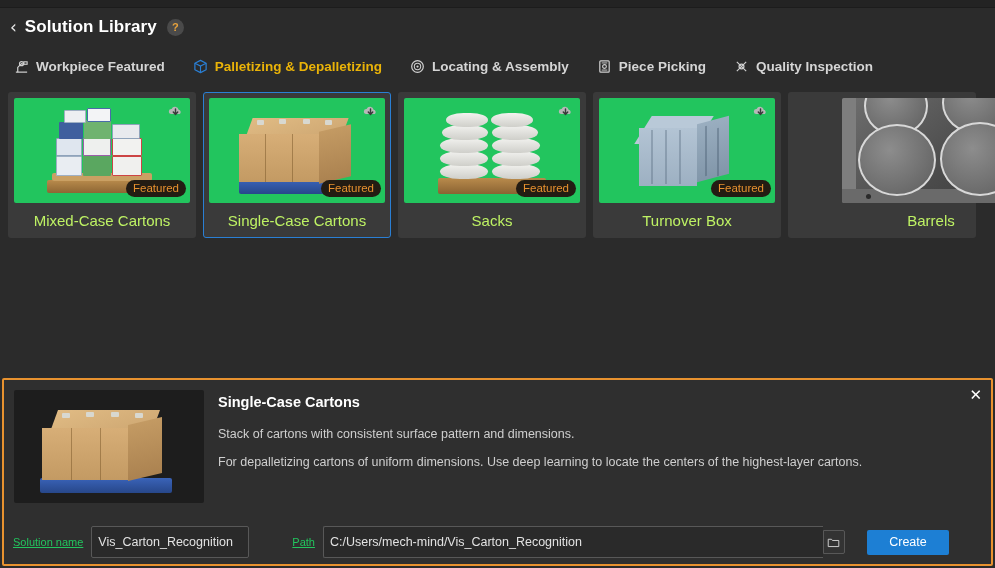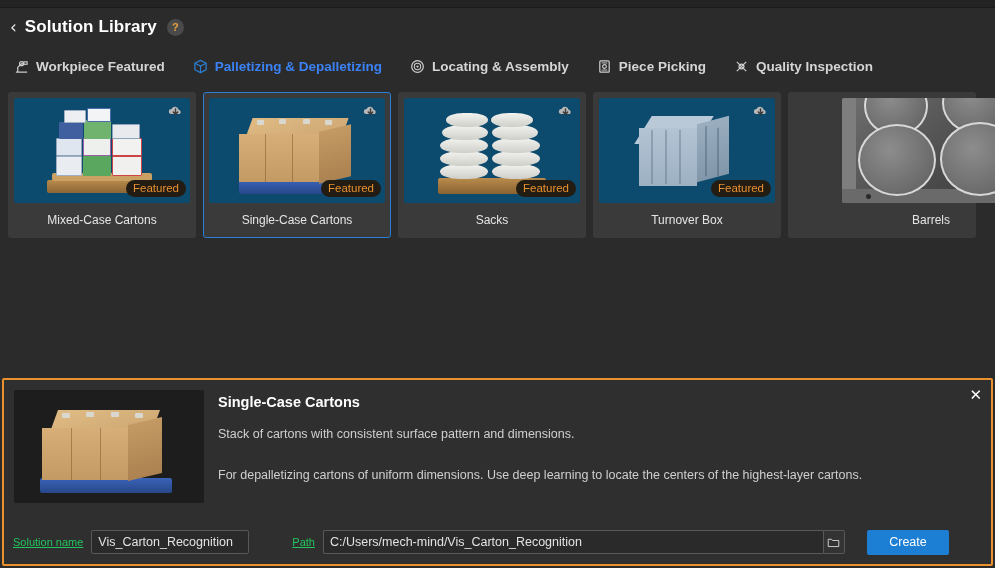--- a/index.html
+++ b/index.html
@@ -80,21 +80,21 @@
     display: flex;
     align-items: center;
     gap: 7px;
     margin-right: 28px;
     font-size: 13.5px;
     font-weight: bold;
     color: #d5d5d5;
     cursor: pointer;
     white-space: nowrap;
   }
-  .tab.active { color: #3b82f6; }
+  .tab.active { color: #eab308; }
   .tab .tab-ico {
     width: 15px; height: 15px;
     display: inline-flex;
     align-items: center;
     justify-content: center;
     flex: 0 0 15px;
   }
   .tab .tab-ico svg { display: block; }
 
   
@@ -118,21 +118,21 @@
     overflow: hidden;
     position: relative;
   }
   .card.selected { border-color: #2a7fd4; }
   .card.clipped { overflow: visible; padding-left: 48px; }
 
   .thumb {
     position: relative;
     margin: 5px 5px 0 5px;
     height: 105px;
-    background: #0c4a6e;
+    background: #22c55e;
     border-radius: 2px;
     overflow: hidden;
   }
   .card.clipped .thumb {
     margin: 5px 0 0 5px;
     width: 196px;
     background: #111;
   }
 
   .dl-icon {
@@ -153,22 +153,22 @@
     border-radius: 9px;
     z-index: 3;
     white-space: nowrap;
   }
 
   .card-label {
     flex: 1;
     display: flex;
     align-items: center;
     justify-content: center;
-    font-size: 12px;
-    color: #e5e5e5;
+    font-size: 15px;
+    color: #bef264;
   }
   .card.clipped .card-label { width: 188px; }
 
   
   .scene { position: absolute; inset: 0; }
 
   
   .pallet {
     position: absolute;
     border-radius: 2px;
@@ -240,21 +240,21 @@
   }
   .detail-title {
     font-size: 14.5px;
     font-weight: bold;
     color: #ffffff;
     margin-bottom: 17px;
   }
   .detail-desc {
     font-size: 12.5px;
     color: #cfcfcf;
-    margin-bottom: 27px;
+    margin-bottom: 14px;
   }
   .detail-desc.last { margin-bottom: 0; }
 
   .close-icon {
     position: absolute;
     top: 8px; right: 9px;
     font-size: 15px;
     color: #ffffff;
     cursor: pointer;
     line-height: 1;
@@ -272,21 +272,21 @@
     padding-left: 9px;
   }
   .form-label {
     font-size: 11px;
     color: #22c55e;
     margin-right: 8px;
     white-space: nowrap;
     text-decoration: underline;
   }
   .text-input {
-    height: 24px;
+    height: 32px;
     background: #2a2a2a;
     border: 1px solid #585858;
     color: #e2e2e2;
     font-size: 12.5px;
     font-family: "Liberation Sans", sans-serif;
     padding: 0 6px;
     border-radius: 2px;
     outline: none;
   }
   #name-input { width: 158px; }

